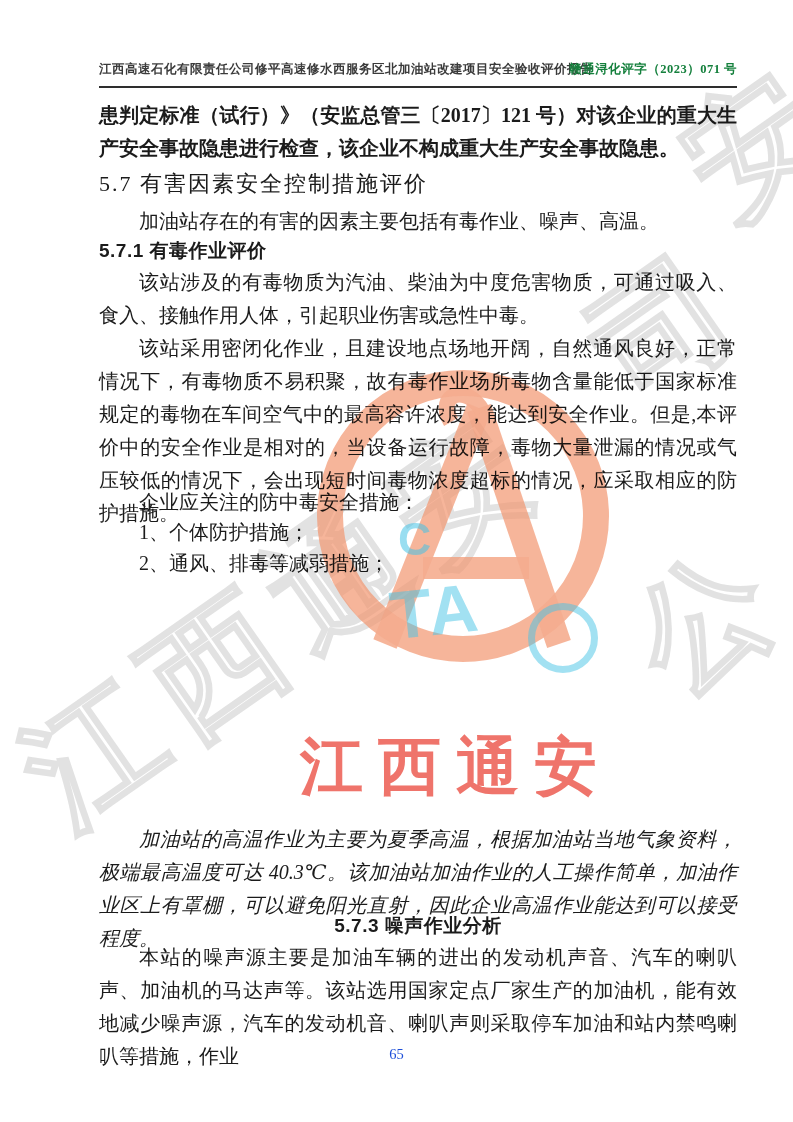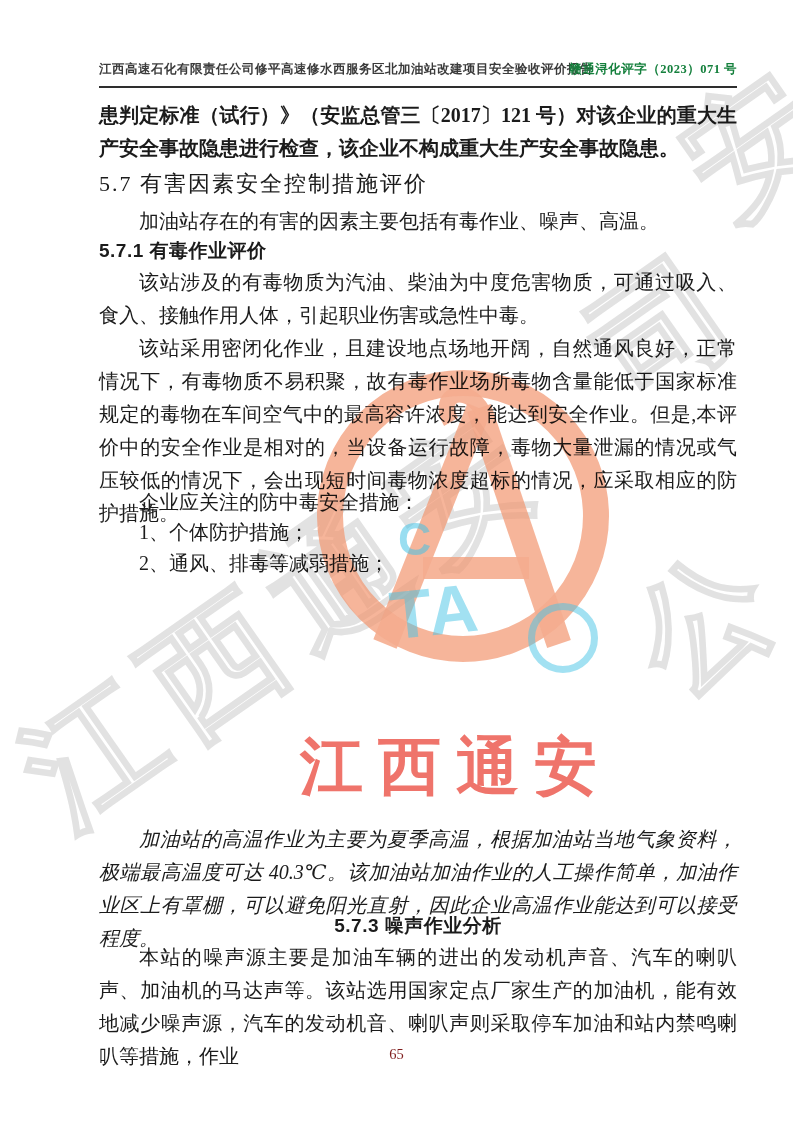--- a/index.html
+++ b/index.html
@@ -46,21 +46,21 @@
   .m1{top:517px;}
   .m2{top:548px;}
   .m3{top:579px;}
   .p-confined{top:608px;line-height:33.2px;}
   .h572{top:795px;}
   .p-heat{top:823px;font-style:italic;}
   .h573{top:913px;text-align:center;}
   .p-noise{top:941px;}
   .page-num{
     position:absolute;left:0;top:1046px;width:793px;
-    text-align:center;font-size:14.5px;color:#7f1d1d;
+    text-align:center;font-size:14.5px;color:#1d4ed8;
   }
   
   .wm{
     position:absolute;inset:0;
     pointer-events:none;
     mix-blend-mode:multiply;
     z-index:5;
   }
   .emboss{
     position:absolute;

